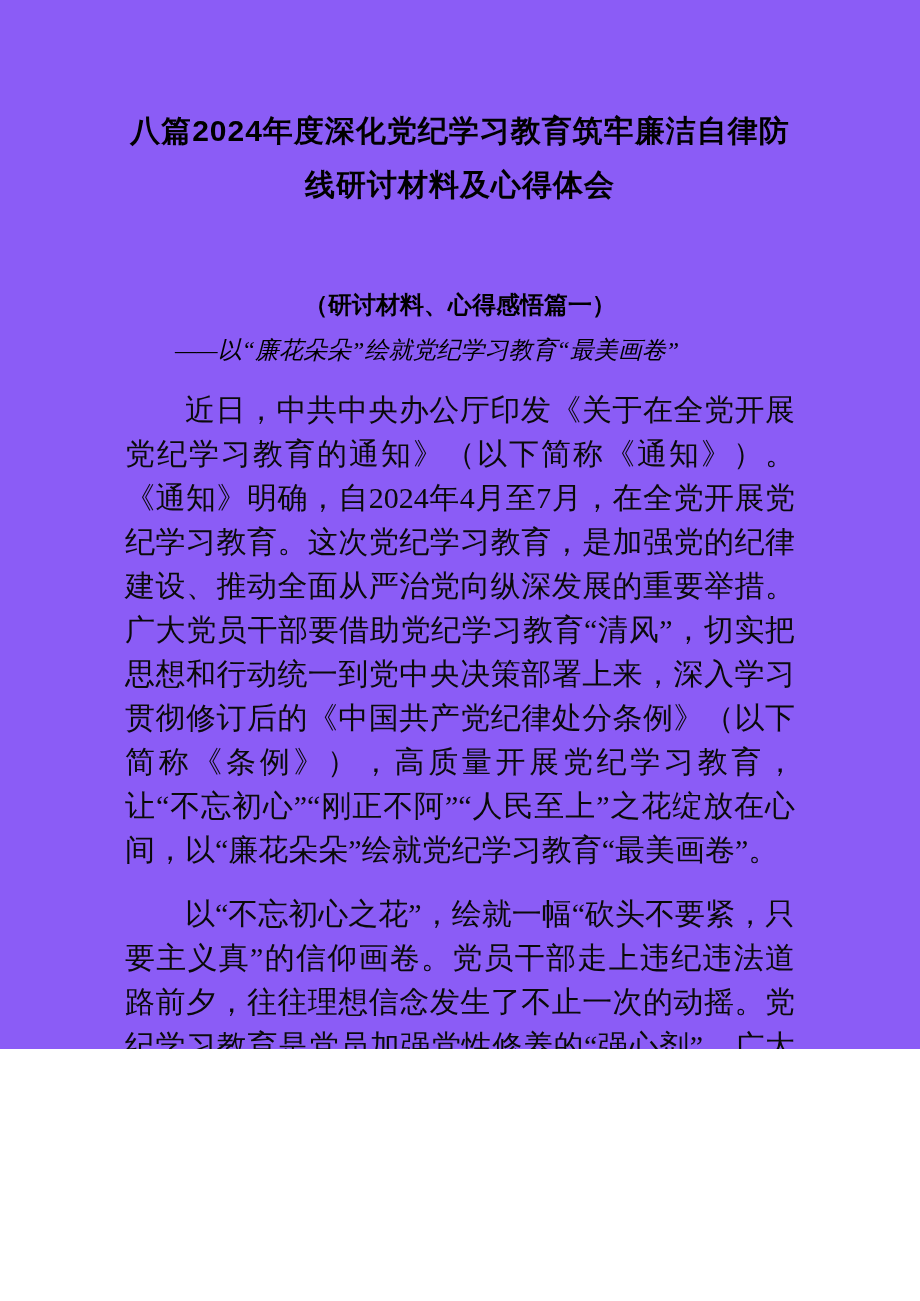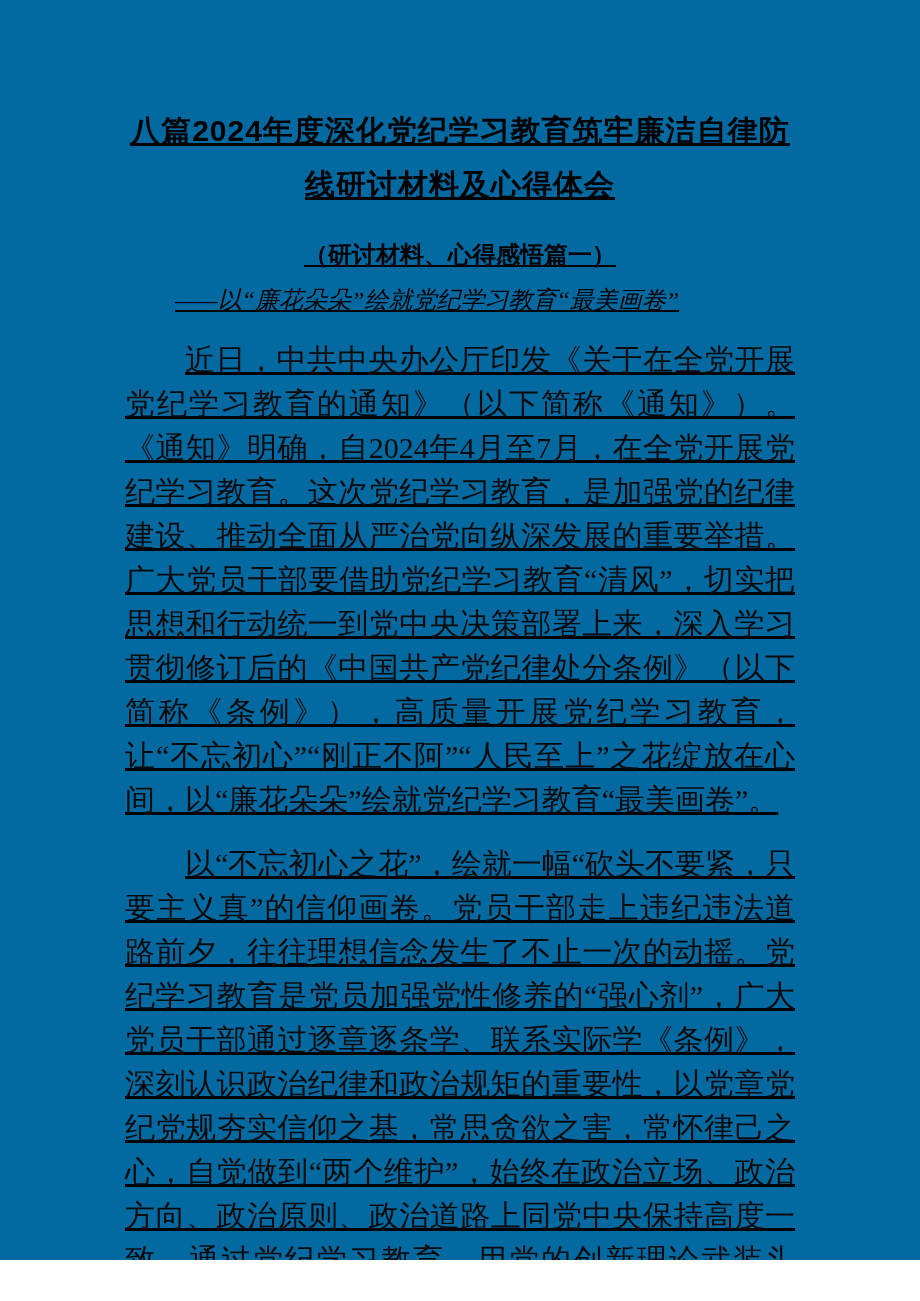--- a/index.html
+++ b/index.html
@@ -3,44 +3,43 @@
 <meta charset="utf-8">
 <style>
   html, body {
     margin: 0;
     padding: 0;
     background: #ffffff;
   }
   .page {
     position: relative;
     width: 920px;
-    height: 1260px;
-    background: #0369a1;
+    height: 1049px;
+    background: #8b5cf6;
     overflow: hidden;
     color: #000000;
-    text-decoration: underline;
   }
   .content {
     width: 670px;
     margin: 0 auto;
     padding-top: 104px;
   }
   .doc-title {
     width: 662px;
     margin: 0 auto;
     text-align: center;
     font-family: "Liberation Sans", sans-serif;
     font-weight: 700;
     font-size: 30px;
     line-height: 54px;
     letter-spacing: 1px;
     color: #000000;
   }
   .section-heading {
-    margin-top: 28px;
+    margin-top: 78px;
     text-align: center;
     font-family: "Liberation Sans", sans-serif;
     font-weight: 600;
     font-size: 24px;
     line-height: 30px;
     color: #000000;
   }
   .byline {
     margin-top: 14px;
     padding-left: 50px;

